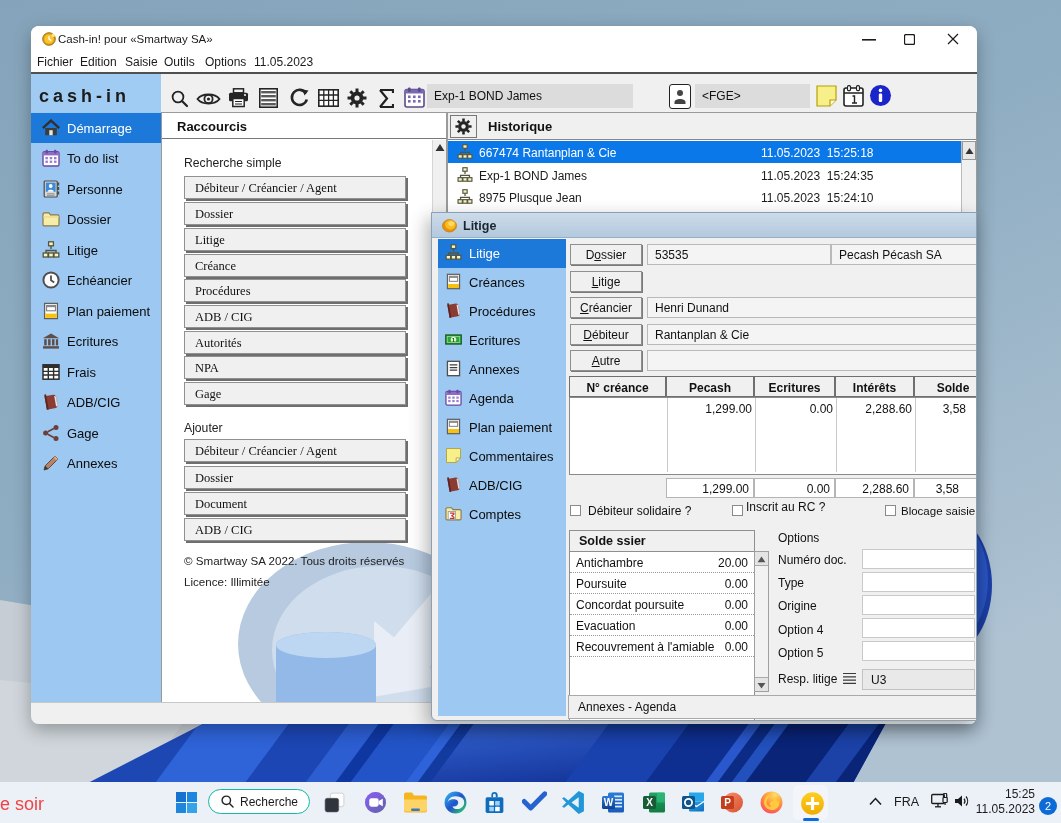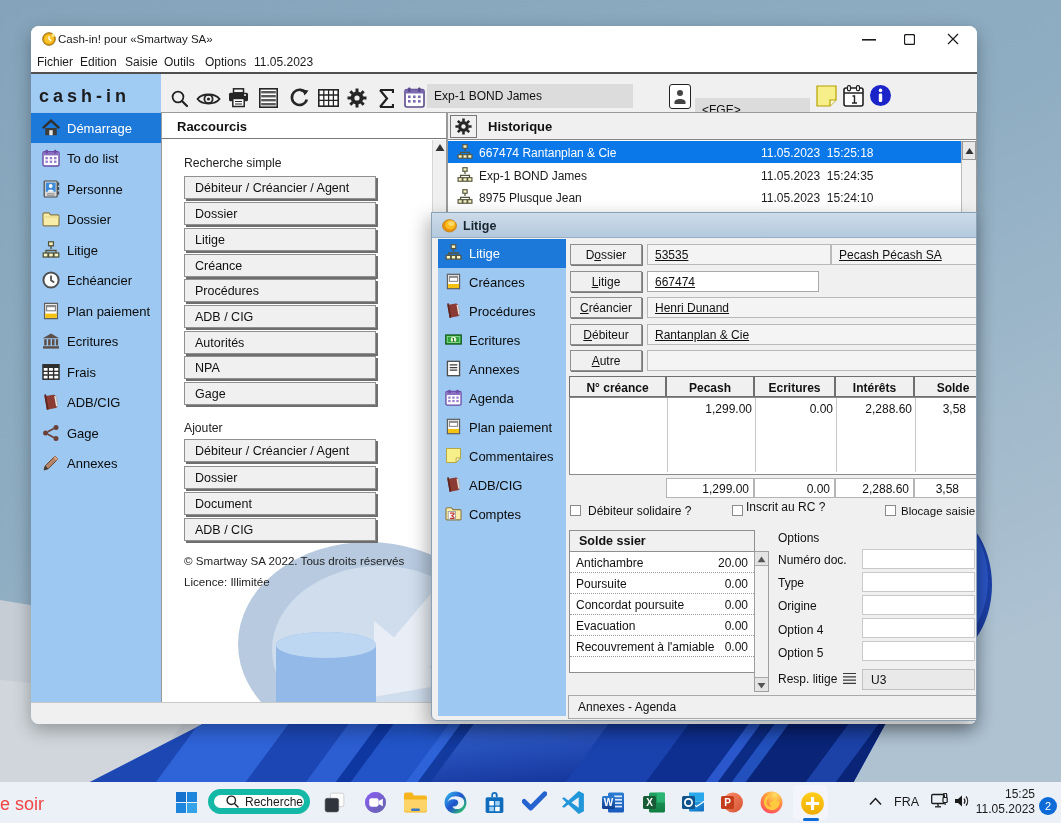--- a/index.html
+++ b/index.html
@@ -10,21 +10,21 @@
 
 
 #wall { position:absolute; left:0; top:0; width:1061px; height:823px; }
 
 
 #taskbar { position:absolute; left:0; top:782px; width:1061px; height:41px;
   background:#ecf0f7; display:flex; align-items:center; }
 #tb-weather { position:absolute; left:0px; top:12px; color:#3d4349; font-size:14px; }
 .tbicon { position:absolute; top:790px; width:25px; height:25px; }
 #searchpill { position:absolute; left:208px; top:789px; width:102px; height:25px; background:#fff;
-  border:6px solid #14b8a6; border-radius:15px; display:flex; align-items:center; font-size:12px; color:#1b1b1b; }
+  border:1px solid #14b8a6; border-radius:15px; display:flex; align-items:center; font-size:12px; color:#1b1b1b; }
 #clockbox { position:absolute; right:26px; top:787px; text-align:right; font-size:12px; color:#1b1b1b; line-height:15px; }
 #badge2 { position:absolute; right:4px; top:797px; width:18px; height:18px; border-radius:50%; background:#0d6bd7;
   color:#fff; font-size:11px; text-align:center; line-height:18px; }
 .appactive { position:absolute; left:793px; top:785px; width:35px; height:35px; background:#f3f5fa; border-radius:5px; }
 
 
 #mainwin { position:absolute; left:31px; top:26px; width:946px; height:698px; background:#f0f0f0;
   border-radius:8px; box-shadow:0 6px 18px rgba(0,0,0,.30); overflow:hidden; }
 #titlebar { position:absolute; left:0; top:0; width:946px; height:26px; background:#fff; }
 #titletxt { position:absolute; left:27px; top:7px; font-size:11.5px; color:#1b1b1b; }
@@ -38,22 +38,22 @@
 .navrow { position:absolute; left:0; width:130px; height:30px; font-size:13px; color:#0b0b0b; }
 .navrow .lbl { position:absolute; left:36px; top:8px; }
 .navsel { background:#1c79da; color:#fff; }
 .navico { position:absolute; left:11px; top:6px; width:18px; height:18px; }
 
 
 #racc { position:absolute; left:130px; top:86px; width:286px; height:612px; background:#fff; border:1px solid #9a9a9a; }
 #racchdr { position:absolute; left:0px; top:0px; width:284px; height:26px; background:#fff; border-bottom:1px solid #777;
   font-weight:bold; font-size:13px; color:#111; }
 #raccscroll { position:absolute; right:0px; top:27px; width:14px; height:584px; background:#f0f0f0; border-left:1px solid #d5d5d5; }
-.btn3d { position:absolute; left:153px; width:192px; height:23px; background:#f0f0f0; border:1px solid #909090;
-  box-shadow:2px 2px 0 #6e6e6e; font-size:12.5px; color:#111; padding:4px 0 0 10px; }
+.btn3d { position:absolute; left:153px; width:222px; height:23px; background:#f0f0f0; border:1px solid #909090;
+  box-shadow:2px 2px 0 #6e6e6e; font-size:12.5px; color:#111; padding:4px 0 0 10px;font-family:Liberation Serif, serif; }
 .sectlabel { position:absolute; left:153px; font-size:12.2px; color:#222; }
 
 #hist { position:absolute; left:416px; top:86px; width:530px; height:612px; background:#fff; border:1px solid #9a9a9a; }
 #histhdr { position:absolute; left:0; top:0; width:528px; height:27px; background:#f0f0f0; border-bottom:1px solid #888; }
 #gearbox { position:absolute; left:2px; top:2px; width:27px; height:23px; background:#f0f0f0; border:1px solid #777; }
 .histrow { position:absolute; left:0; width:520px; height:22px; font-size:12px; color:#1b1b1b; }
 .histsel { background:#0a78e8; color:#fff; }
 #histscroll { position:absolute; right:0px; top:28px; width:15px; height:583px; background:#f0f0f0; border-left:1px solid #bbb; }
 
 #statusbar { position:absolute; left:0; top:676px; width:946px; height:22px; background:#f0f0f0; border-top:1px solid #c8c8c8; }
@@ -67,37 +67,37 @@
 #litside { position:absolute; left:6px; top:26px; width:128px; height:477px; background:#9cc8f2; }
 .litrow { position:absolute; left:6px; width:128px; height:29px; font-size:13px; color:#0b0b0b; }
 .litrow .lbl { position:absolute; left:31px; top:7px; }
 .litsel { background:#1c79da; color:#fff; }
 .litico { position:absolute; left:7px; top:5px; width:17px; height:17px; }
 #litform { position:absolute; left:134px; top:26px; width:426px; height:477px; background:#f0f0f0; }
 
 .fbtn { position:absolute; left:4px; width:72px; height:21px; background:#f0f0f0; border:1px solid #8f8f8f;
   box-shadow:1px 1px 0 #7a7a7a; font-size:12px; color:#111; text-align:center; padding-top:3px; }
 .ffield { position:absolute; height:21px; background:#f4f4f4; border:1px solid #b9b9b9; font-size:12px;
-  color:#111; padding:3px 0 0 7px;text-decoration:underline; }
+  color:#111; padding:3px 0 0 7px; }
 .fwhite { background:#fff; border:1px solid #a9a9a9; }
 
 .th { position:absolute; background:#f0f0f0; border:1px solid #6f6f6f; font-size:12px; font-weight:bold;
   color:#111; text-align:center; padding-top:4px; height:21px; }
 #gridbody { position:absolute; left:3px; top:158px; width:423px; height:78px; background:#fff; border:1px solid #8a8a8a; }
 .gv { position:absolute; top:4px; font-size:12px; color:#111; text-align:right; }
 .gcol { position:absolute; top:0; width:1px; height:74px; background:#c9c9c9; }
 .tot { position:absolute; top:239px; height:20px; background:#fff; border:1px solid #b5b5b5; font-size:12px;
   color:#111; text-align:right; padding:3px 4px 0 0; }
 .cb { position:absolute; width:11px; height:11px; background:#fff; border:1px solid #8a8a8a; }
 .cblbl { position:absolute; font-size:12px; color:#111; }
 
 #sfbox { position:absolute; left:3px; top:291px; width:200px; height:162px; }
 #sfhdr { position:absolute; left:0; top:0; width:186px; height:22px; background:#f0f0f0; border:1px solid #8f8f8f;
   font-weight:bold; font-size:12.5px; color:#111; padding:3px 0 0 9px; }
-#sflist { position:absolute; left:0; top:21px; width:186px; height:122px; background:#fff; border:1px solid #8f8f8f; }
+#sflist { position:absolute; left:0; top:21px; width:186px; height:170px; background:#fff; border:1px solid #8f8f8f; }
 .sfrow { position:absolute; left:0; width:184px; height:21px; border-bottom:1px dotted #9a9a9a; font-size:12px; color:#111; }
 #sfscroll { position:absolute; left:185px; top:21px; width:15px; height:141px; background:#f2f2f2; border:1px solid #9f9f9f; }
 .optlbl { position:absolute; left:212px; font-size:12px; color:#111; }
 .optbox { position:absolute; left:296px; width:113px; height:20px; background:#fff; border:1px solid #c9c9c9; }
 #respbox { position:absolute; left:296px; top:430px; width:113px; height:21px; background:#e9e9e9; border:1px solid #c2c2c2;
   font-size:12px; color:#111; padding:3px 0 0 8px; }
 #annexbar { position:absolute; left:2px; top:456px; width:424px; height:24px; background:#f0f0f0; border:1px solid #a9a9a9;
   font-size:12px; color:#111; padding:4px 0 0 9px; }
 
 
@@ -368,21 +368,21 @@
       </g>
     </svg>
   <div class="abs" style="left:396px;top:58px;width:206px;height:24px;background:#dcdcdc;font-size:12px;color:#111;padding:5px 0 0 7px">Exp-1 BOND James</div>
 
   <div class="abs" style="left:638px;top:58px;width:22px;height:25px;border:1.5px solid #222;border-radius:3px;background:#fff">
     <svg class="abs" style="left:4px;top:3px" width="12" height="17" viewBox="0 0 12 17">
         <circle cx="6" cy="5" r="3" fill="#444"></circle>
         <path d="M0.5,14 C0.5,10 11.5,10 11.5,14 L11.5,16 L0.5,16 Z" fill="#444"></path>
       </svg>
   </div>
-  <div class="abs" style="left:664px;top:72px;width:115px;height:24px;background:#dcdcdc;font-size:12px;color:#111;padding:5px 0 0 7px">&lt;FGE&gt;</div>
+  <div class="abs" style="left:664px;top:58px;width:115px;height:24px;background:#dcdcdc;font-size:12px;color:#111;padding:5px 0 0 7px">&lt;FGE&gt;</div>
   <svg class="abs" style="left:785px;top:59px" width="21" height="22" viewBox="0 0 21 22">
       <path d="M1,1 H20 V15 L14,21 H1 Z" fill="#f7ef8a" stroke="#b5a000" stroke-width="1.2"></path>
       <path d="M14,21 V15 H20" fill="#fffbe0" stroke="#b5a000" stroke-width="1.2"></path>
     </svg>
   <svg class="abs" style="left:812px;top:59px" width="21" height="22" viewBox="0 0 21 22">
       <rect x="1" y="3" width="19" height="18" rx="2" fill="#fff" stroke="#222" stroke-width="1.6"></rect>
       <rect x="4.5" y="0.7" width="3" height="5" rx="1.2" fill="#fff" stroke="#222" stroke-width="1.2"></rect>
       <rect x="13.5" y="0.7" width="3" height="5" rx="1.2" fill="#fff" stroke="#222" stroke-width="1.2"></rect>
       <line x1="1" y1="8" x2="20" y2="8" stroke="#222" stroke-width="1.4"></line>
       <path d="M9.5,11 L11.5,11 L11.5,18 M9,18 H14" stroke="#222" stroke-width="1.4" fill="none"></path>
@@ -620,21 +620,20 @@
     </div>
 
   <div id="litform">
     <div class="fbtn" style="top:5px">D<u>o</u>ssier</div>
     <div class="fbtn" style="top:32px"><u>L</u>itige</div>
     <div class="fbtn" style="top:58px"><u>C</u>réancier</div>
     <div class="fbtn" style="top:85px"><u>D</u>ébiteur</div>
     <div class="fbtn" style="top:111px"><u>A</u>utre</div>
     <div class="ffield" style="left:81px;top:5px;width:184px">53535</div>
     <div class="ffield" style="left:265px;top:5px;width:161px">Pecash Pécash SA</div>
-    <div class="ffield fwhite" style="left:81px;top:32px;width:172px">667474</div>
     <div class="ffield" style="left:81px;top:58px;width:345px">Henri Dunand</div>
     <div class="ffield" style="left:81px;top:85px;width:345px">Rantanplan &amp; Cie</div>
     <div class="ffield" style="left:81px;top:111px;width:345px"></div>
 
     <div class="th" style="left:3px;top:137px;width:97px">N° créance</div>
     <div class="th" style="left:100px;top:137px;width:88px">Pecash</div>
     <div class="th" style="left:188px;top:137px;width:81px">Ecritures</div>
     <div class="th" style="left:269px;top:137px;width:79px">Intérêts</div>
     <div class="th" style="left:348px;top:137px;width:78px">Solde</div>
     <div id="gridbody">

